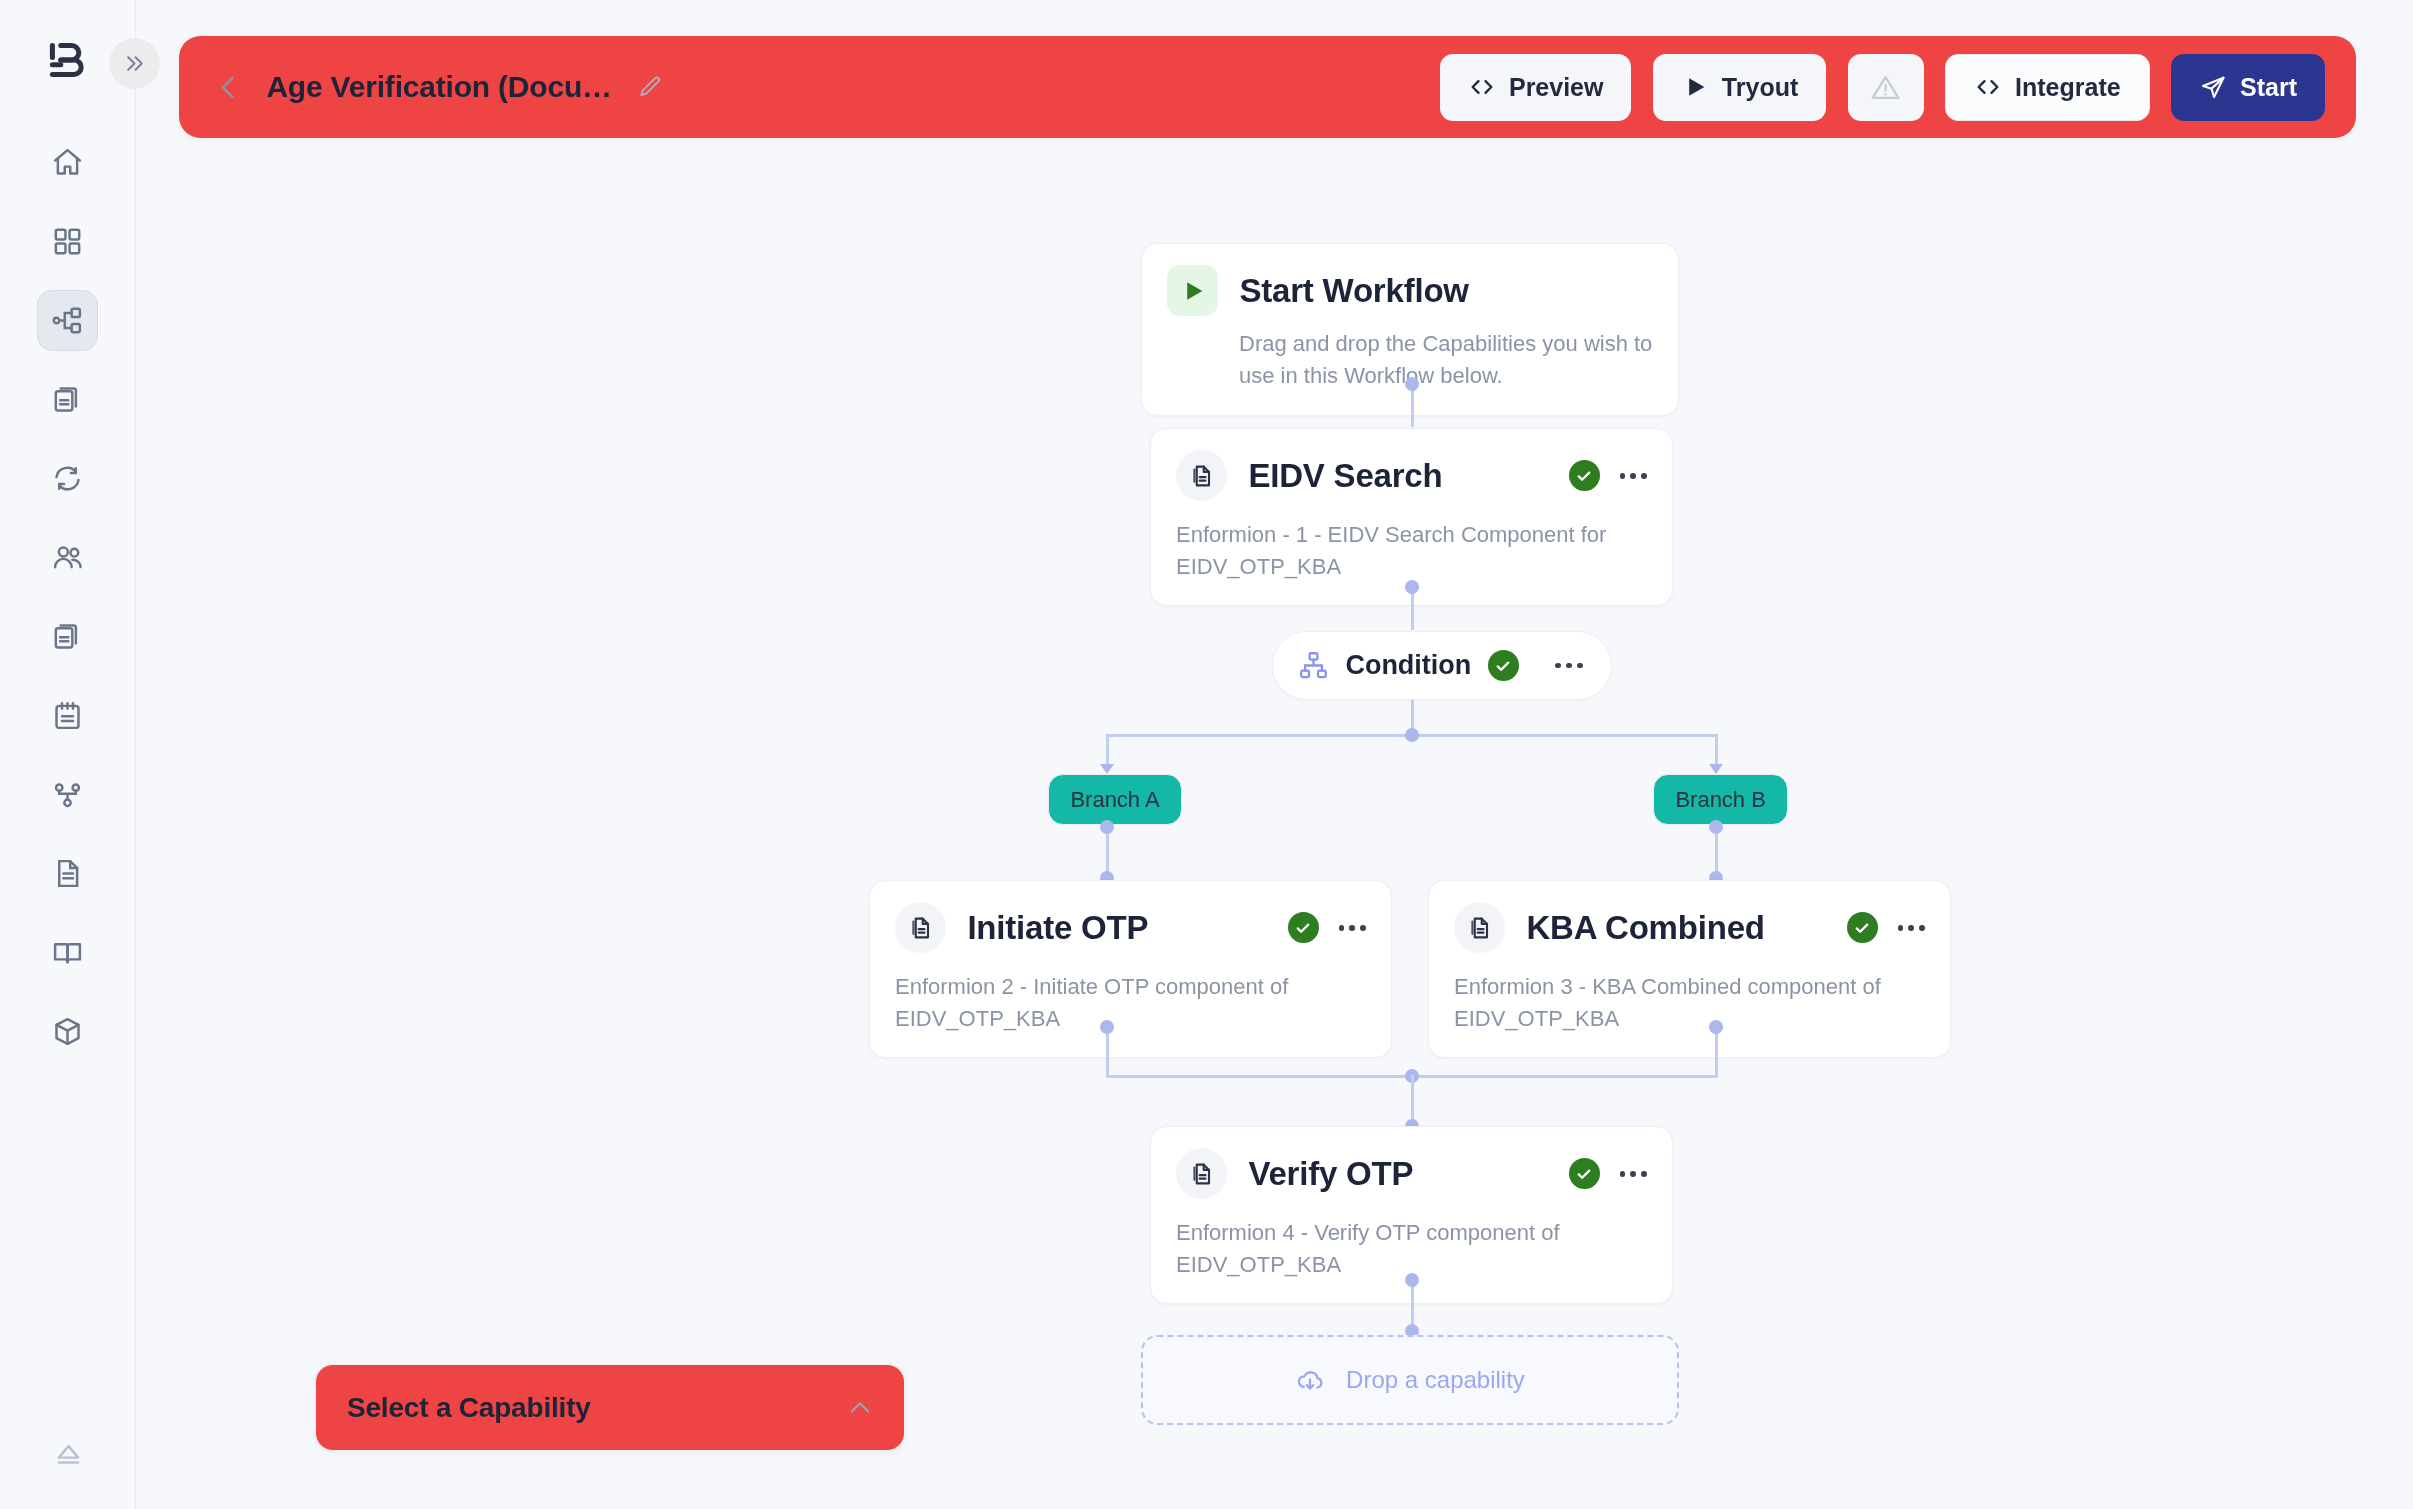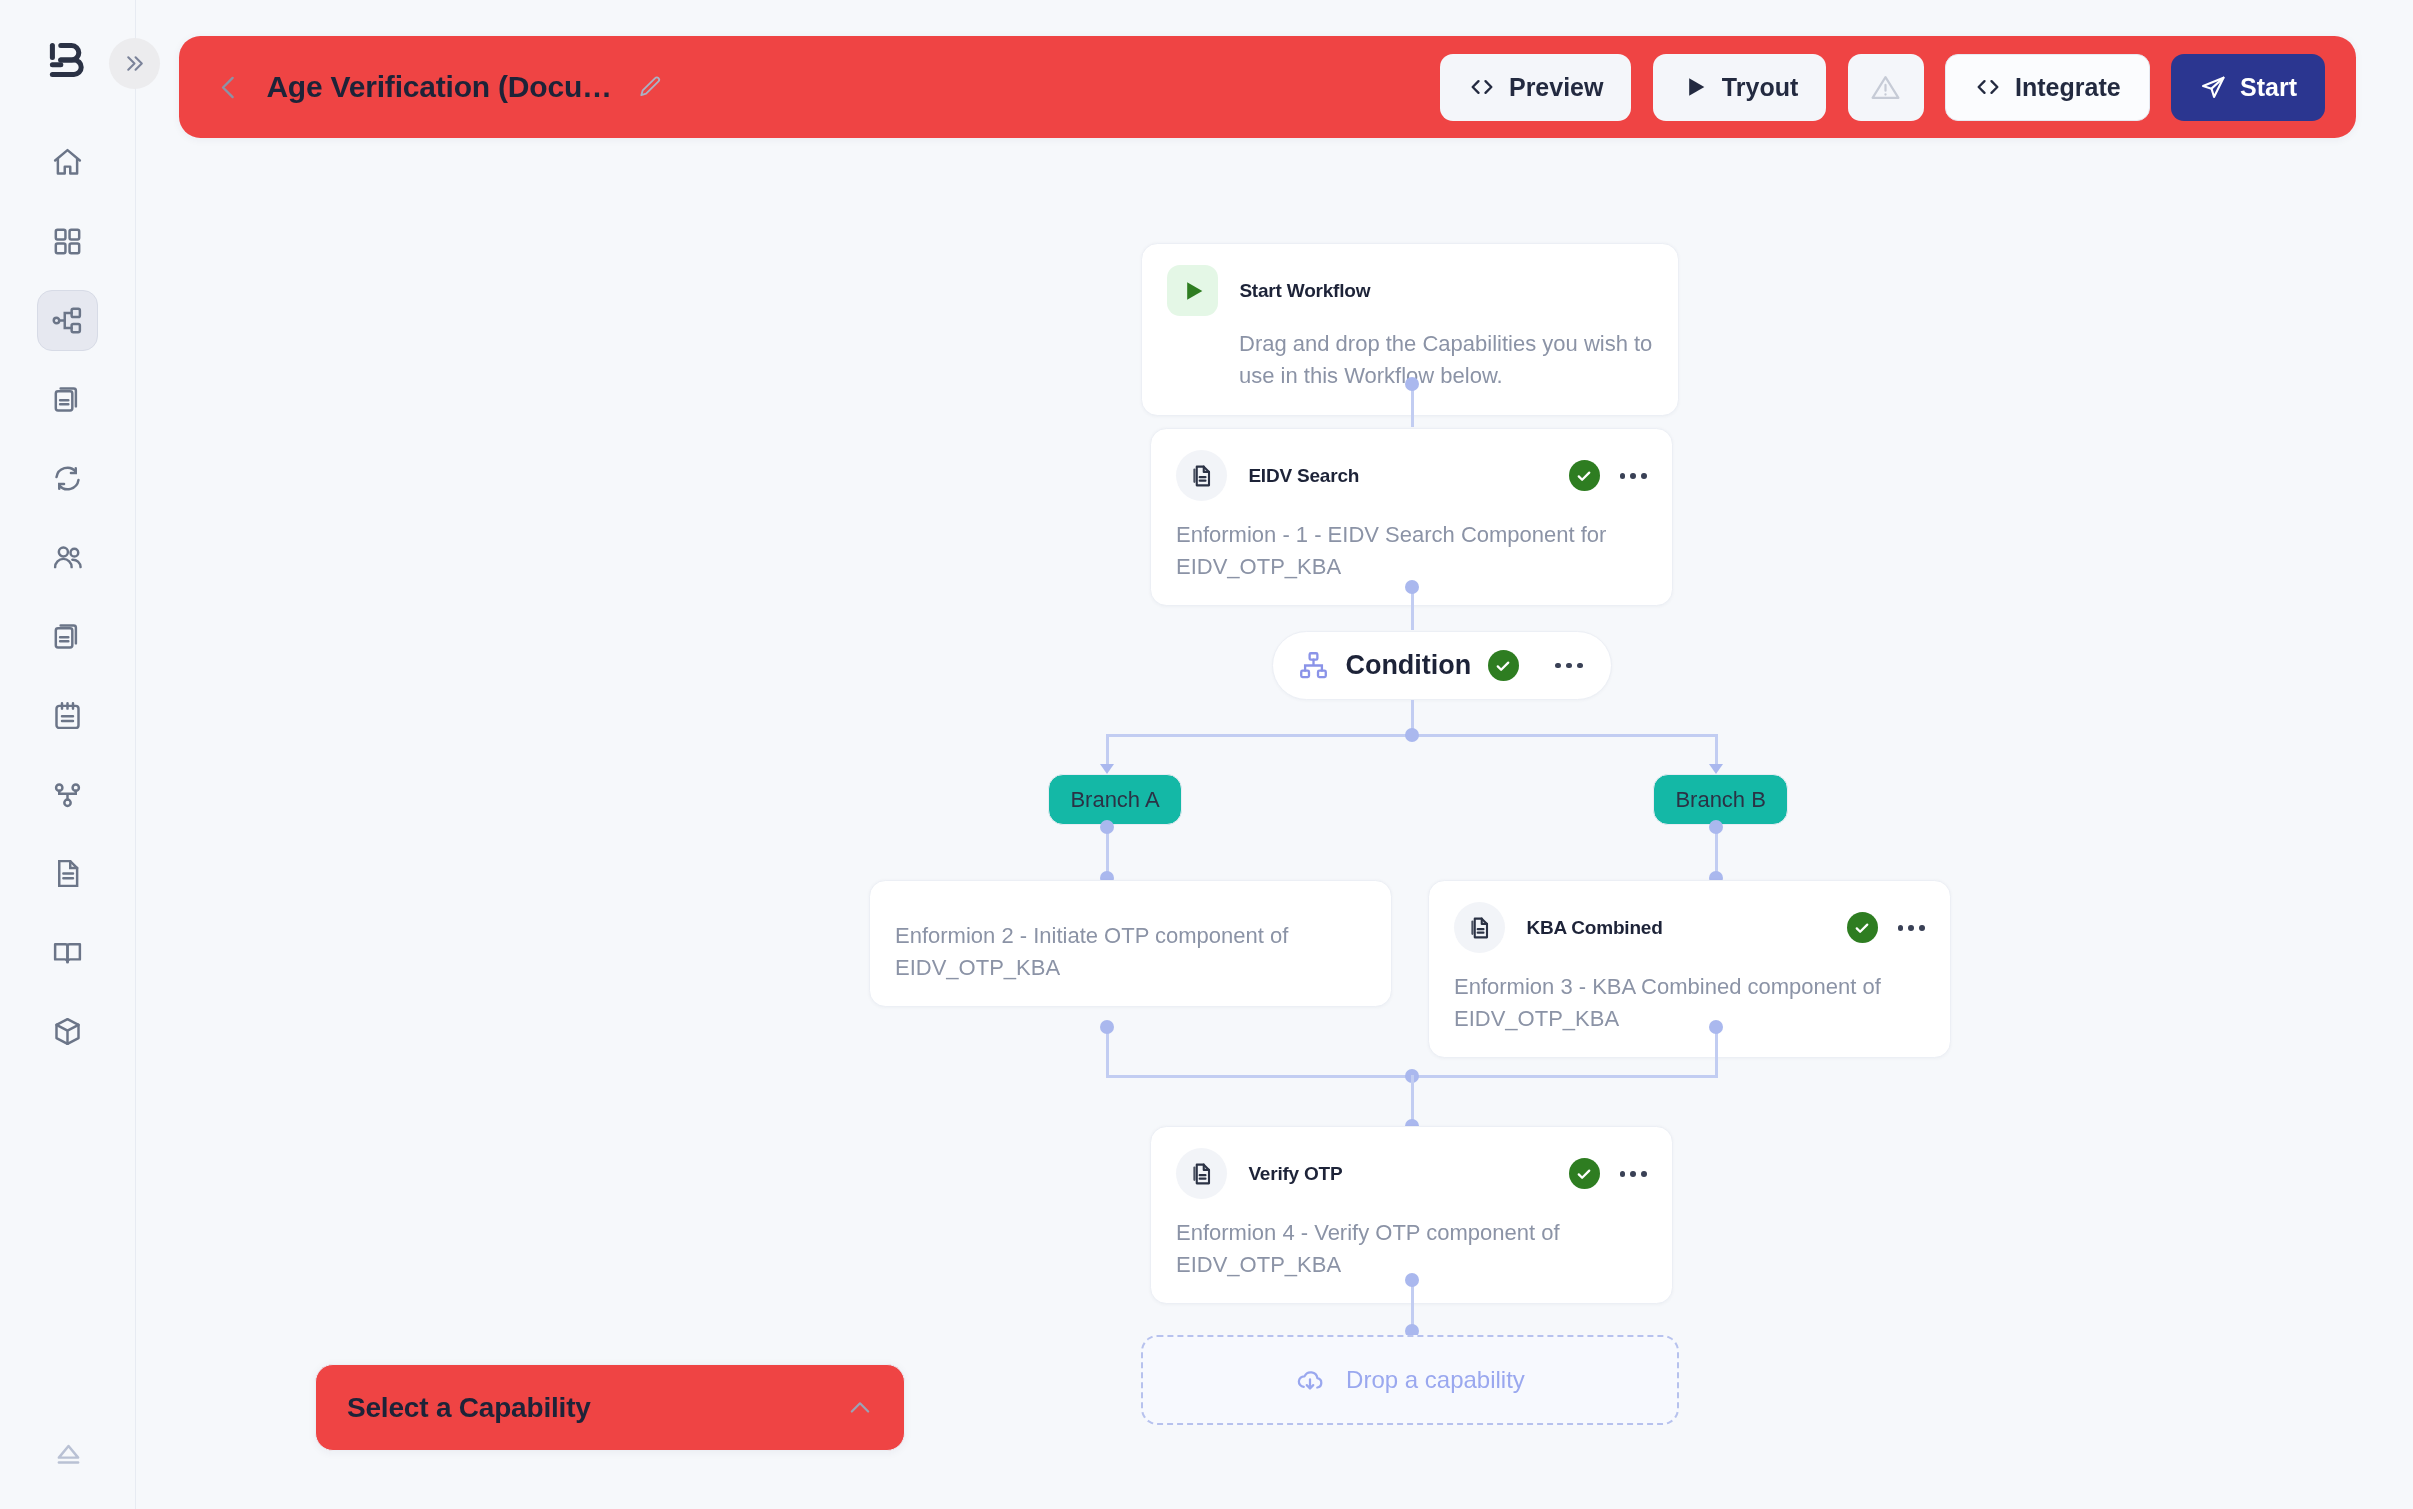--- a/index.html
+++ b/index.html
@@ -105,21 +105,21 @@
   .node-ico {
     width: 51px; height: 51px; border-radius: 50%;
     background: #f2f4f8;
     display: flex; align-items: center; justify-content: center;
     flex: 0 0 auto; color: #2b3245;
   }
   .node-ico.green { background: #e4f7e6; border-radius: 13px; color: #2e7d21; }
   .node-ico svg { width: 28px; height: 28px; }
   .node-title {
     margin-left: 21.4px;
-    font-size: 19px; font-weight: 700; color: #1d2338; letter-spacing: -0.2px;
+    font-size: 33px; font-weight: 700; color: #1d2338; letter-spacing: -0.2px;
     white-space: nowrap;
   }
   .node-head-spacer { flex: 1; }
   .check-badge {
     width: 31px; height: 31px; border-radius: 50%;
     background: #2e7d21; color: #fff;
     display: flex; align-items: center; justify-content: center;
     flex: 0 0 auto;
   }
   .check-badge svg { width: 18px; height: 18px; }
@@ -451,20 +451,42 @@
       <div class="branch-pill" style="left:1517px; top:644px;">Branch B</div>
 
       <div class="conn conn-v" style="left:970px; top:697px; height:51px;"></div>
       <div class="dot" style="left:964px; top:690px;"></div>
       <div class="conn conn-v" style="left:1579px; top:697px; height:51px;"></div>
       <div class="dot" style="left:1573px; top:690px;"></div>
       <div class="dot" style="left:964px; top:741px;"></div>
       <div class="dot" style="left:1573px; top:741px;"></div>
 
       <div class="node-card" style="left:733px; top:750px; width:523px;">
+        <div class="node-head">
+          <span class="node-ico">
+            <svg viewBox="0 0 24 24" fill="none" stroke="currentColor" stroke-width="1.8" stroke-linecap="round" stroke-linejoin="round">
+              <path d="M7.5 4h6L18 8.5V20H7.5z"></path>
+                <path d="M13.5 4v4.5H18"></path>
+                <path d="M10 13h5M10 16h5"></path>
+              <path d="M5.5 6.5V17" opacity="0.85"></path>
+            </svg>
+          </span>
+          <span class="node-title">Initiate OTP</span>
+          <span class="node-head-spacer"></span>
+          <span class="check-badge">
+            <svg viewBox="0 0 24 24" fill="none" stroke="currentColor" stroke-width="3" stroke-linecap="round" stroke-linejoin="round">
+                <path d="M5 12.5l4.5 4.5L19 7.5"></path>
+              </svg>
+          </span>
+          <span class="dots">
+              <i></i>
+              <i></i>
+              <i></i>
+            </span>
+        </div>
         <div class="node-desc">Enformion 2 - Initiate OTP component of EIDV_OTP_KBA</div>
       </div>
 
       <div class="node-card" style="left:1292px; top:750px; width:523px;">
         <div class="node-head">
           <span class="node-ico">
             <svg viewBox="0 0 24 24" fill="none" stroke="currentColor" stroke-width="1.8" stroke-linecap="round" stroke-linejoin="round">
               <path d="M7.5 4h6L18 8.5V20H7.5z"></path>
                 <path d="M13.5 4v4.5H18"></path>
                 <path d="M10 13h5M10 16h5"></path>

